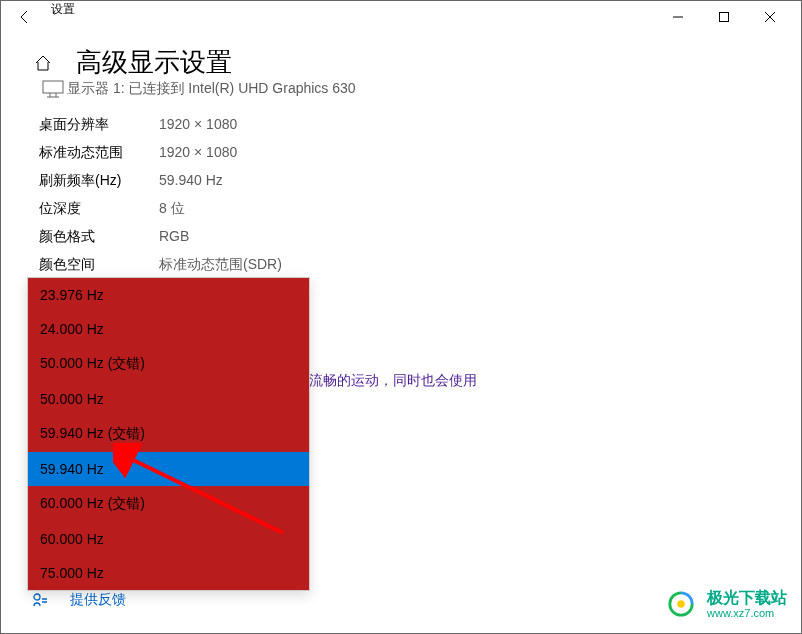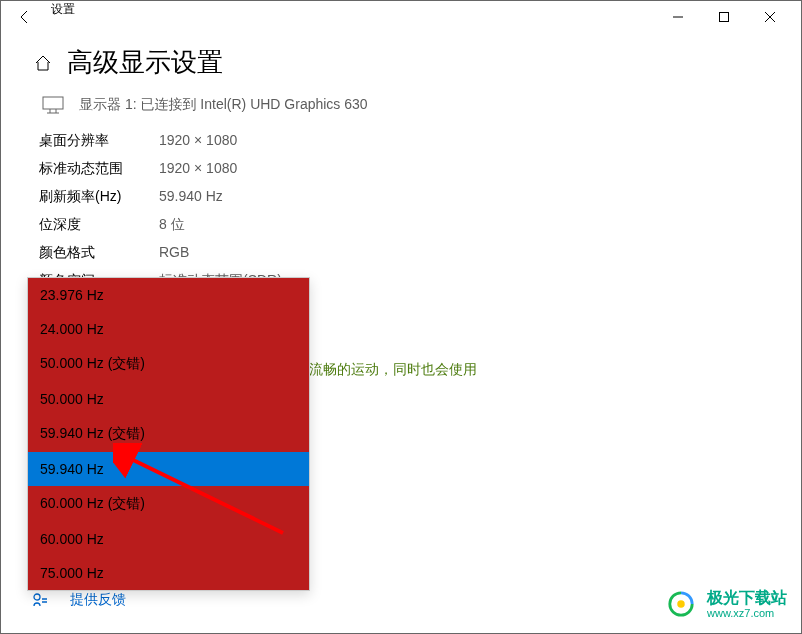--- a/index.html
+++ b/index.html
@@ -3,34 +3,34 @@
   <meta charset="utf-8">
   <style>
     *{margin:0;padding:0;box-sizing:border-box;font-family:"Microsoft YaHei","Segoe UI",sans-serif}
     body{width:802px;height:634px;background:#fff;border:1px solid #666;position:relative;overflow:hidden}
     .titlebar{height:40px;display:flex;padding:0 8px}
     .back-btn{width:32px;height:32px;display:flex;align-items:center;justify-content:center;cursor:pointer}
     .titlebar-title{font-size:12px;color:#000;margin-left:10px}
     .win-controls{margin-left:auto;display:flex}
     .win-btn{width:46px;height:32px;display:flex;align-items:center;justify-content:center;cursor:pointer}
     .content{padding:0 32px 0 32px}
-    .header-row{display:flex;align-items:center;gap:14px;margin-top:4px}
+    .header-row{display:flex;align-items:center;gap:23px;margin-top:4px}
     .home-icon{width:20px;height:20px;display:flex;align-items:center;justify-content:center;flex-shrink:0}
     .page-title{font-size:26px;font-weight:400}
-    .display-row{display:flex;align-items:center;gap:14px;margin-top:16px;margin-left:8px}
+    .display-row{display:flex;align-items:center;gap:2px;margin-left:8px}
     .monitor-icon{width:24px;height:18px;display:flex;align-items:center;justify-content:center;flex-shrink:0}
     .display-text{font-size:14px;color:#5c5c5c}
     .info-table{margin-top:18px;margin-left:6px}
     .info-row{display:flex;margin-bottom:10px}
     .info-label{width:120px;font-size:14px;color:#000}
     .info-value{font-size:14px;color:#5c5c5c}
     .dropdown{position:absolute;left:26px;top:276px;width:283px;background:#b91c1c;border:1px solid #ccc;box-shadow:0 4px 12px rgba(0,0,0,.15);z-index:10}
     .dropdown-item{padding:9px 12px;font-size:14px;cursor:pointer}
     .dropdown-item.selected{background:#0078d7;color:#000}
-    .hint-text{position:absolute;left:308px;top:360px;font-size:14px;color:#4d7c0f;white-space:nowrap}
+    .hint-text{position:absolute;left:308px;top:371px;font-size:14px;color:#4c1d95;white-space:nowrap}
     .links{position:absolute;left:30px;bottom:24px}
     .link-row{display:flex;align-items:flex-start;gap:21px;margin-top:10px}
     .link-icon{width:18px;height:18px;display:flex;align-items:center;justify-content:center}
     .link-text{color:#0066cc;font-size:14px;cursor:pointer}
     .watermark{position:absolute;right:14px;bottom:14px;display:flex;align-items:center;gap:12px}
     .watermark-logo{width:28px;height:28px}
     .watermark-text{font-size:16px;font-weight:bold;color:#0a8}
     .watermark-sub{font-size:11px;color:#0a8;display:block;margin-top:-2px}
     .arrow{position:absolute;left:112px;top:442px;z-index:20;pointer-events:none}
   </style>

